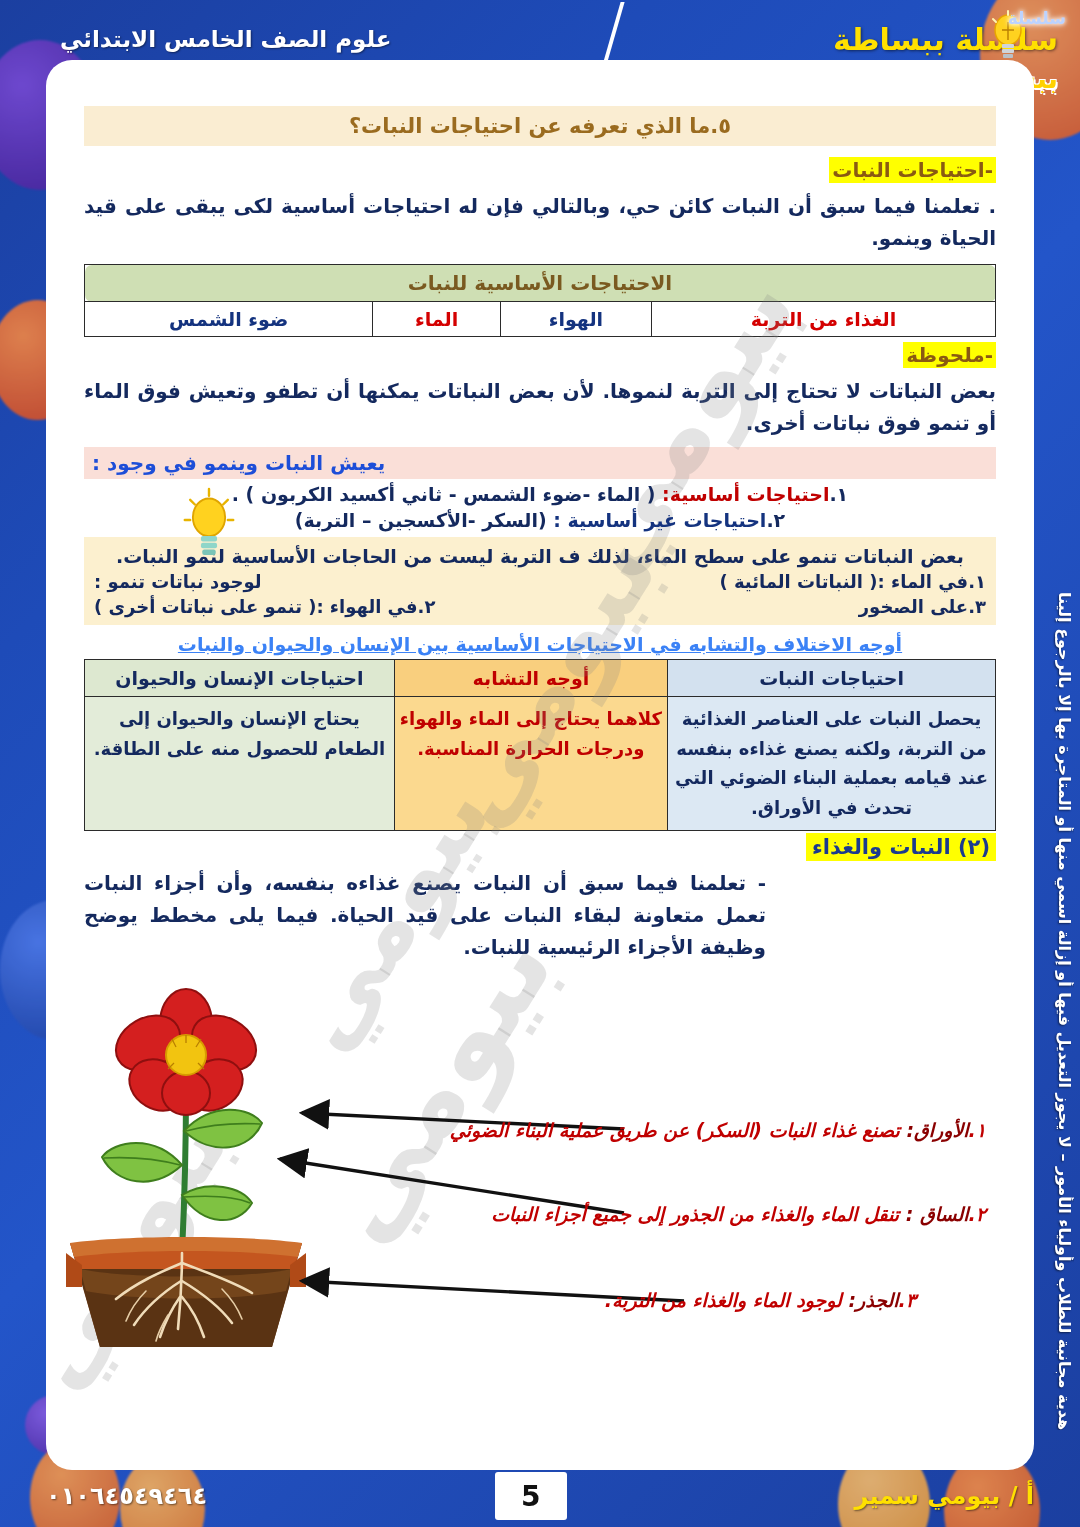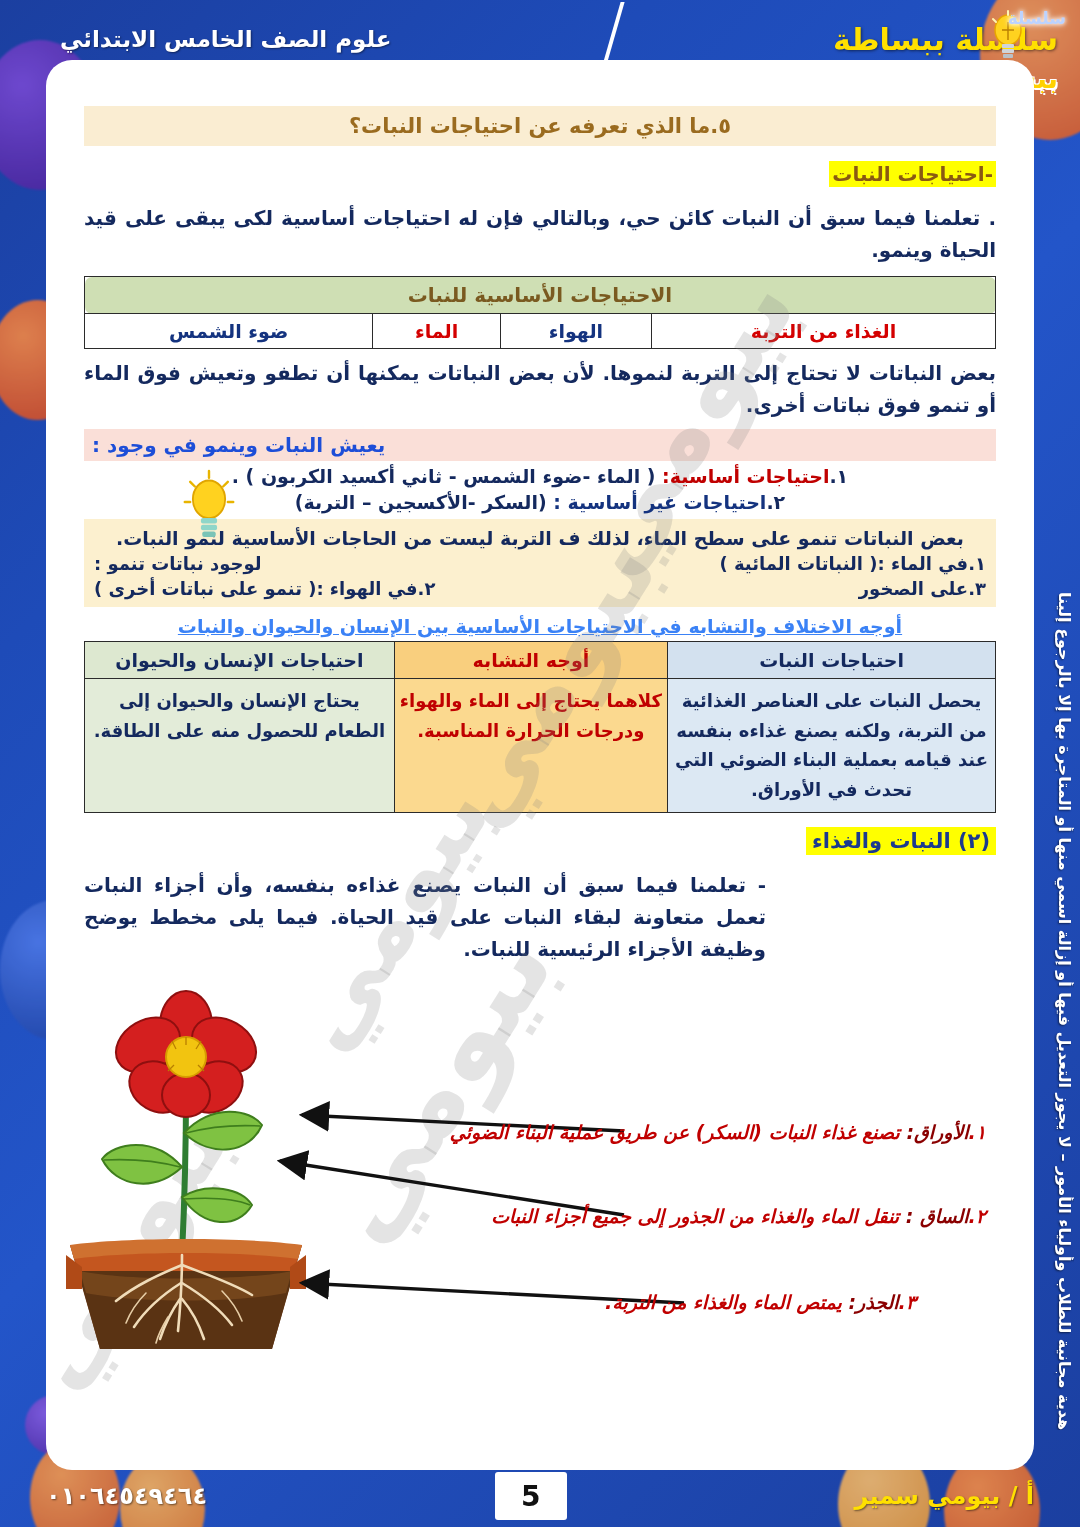--- a/index.html
+++ b/index.html
@@ -125,21 +125,21 @@
     font-size: 20px;
     padding: 1px 3px;
   }
   .hl-yellow-blue {
     background: #ffff00;
     color: #1b3a8f;
     font-weight: bold;
     font-size: 21px;
     padding: 2px 6px;
   }
-  .line-right { text-align: right; margin: 16px 0; }
+  .line-right { text-align: right; margin: 4px 0; }
 
   .body-text {
     color: #14295e;
     font-size: 20px;
     font-weight: bold;
     line-height: 1.6;
     text-align: justify;
     margin: 8px 0;
   }
 
@@ -312,20 +312,23 @@
       </tr>
       <tr>
         <td class="t1-cell c-red">الغذاء من التربة</td>
         <td class="t1-cell c-blue">الهواء</td>
         <td class="t1-cell c-red">الماء</td>
         <td class="t1-cell c-blue">ضوء الشمس</td>
       </tr>
     </tbody>
       </table>
 
+    <div class="line-right">
+      <span class="hl-yellow">-ملحوظة</span>
+    </div>
     <div class="body-text">بعض النباتات لا تحتاج إلى التربة لنموها. لأن بعض النباتات يمكنها أن تطفو وتعيش فوق الماء أو تنمو فوق نباتات أخرى.</div>
 
     <div class="pink-head">يعيش النبات وينمو في وجود :</div>
 
     <div style="position:relative;">
       <svg style="position:absolute; right:760px; top:2px; width:54px; height:78px;" viewBox="0 0 40 58">
         <ellipse cx="20" cy="24" rx="12" ry="14" fill="#ffd21f" stroke="#e0a500" stroke-width="1.4"></ellipse>
         <rect x="14" y="38" width="12" height="4" rx="1.5" fill="#8fd6c9"></rect>
         <rect x="14" y="43" width="12" height="4" rx="1.5" fill="#8fd6c9"></rect>
         <rect x="15" y="48" width="10" height="4" rx="1.5" fill="#7ac4b7"></rect>
@@ -455,21 +458,21 @@
       <div class="part-label" id="lbl-leaf">
         <span>١.</span><span class="pname">الأوراق:</span>
         <span>تصنع غذاء النبات (السكر) عن طريق عملية البناء الضوئي</span>
       </div>
       <div class="part-label" id="lbl-stem">
         <span>٢.</span><span class="pname">الساق :</span>
         <span>تنقل الماء والغذاء من الجذور إلى جميع أجزاء النبات</span>
       </div>
       <div class="part-label" id="lbl-root">
         <span>٣.</span><span class="pname">الجذر:</span>
-        <span>يمتص الماء والغذاء من التربة.</span>
+        <span>لوجود الماء والغذاء من التربة.</span>
       </div>
     </div>
 
   </div>
 
   <div id="footer">
     <div id="footer-author">أ / بيومي سمير</div>
     <div id="footer-page">5</div>
     <div id="footer-phone">٠١٠٦٤٥٤٩٤٦٤</div>
   </div>

